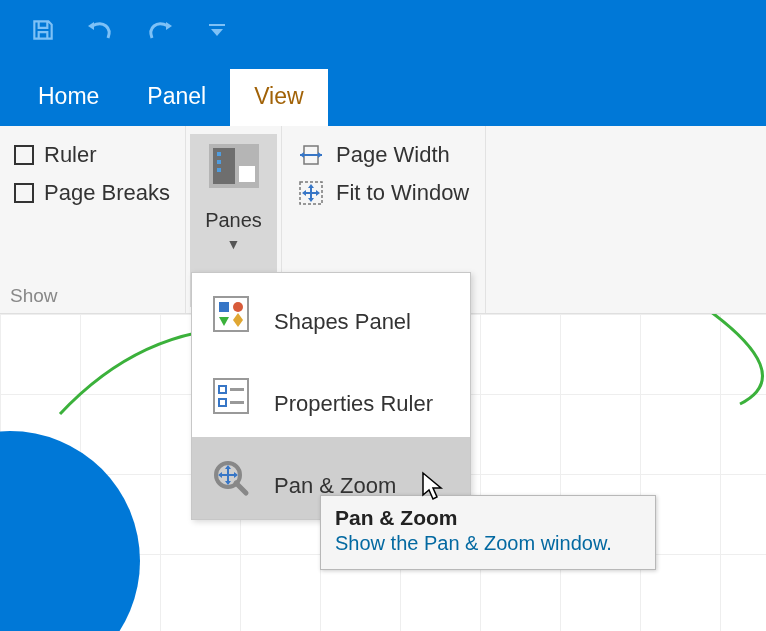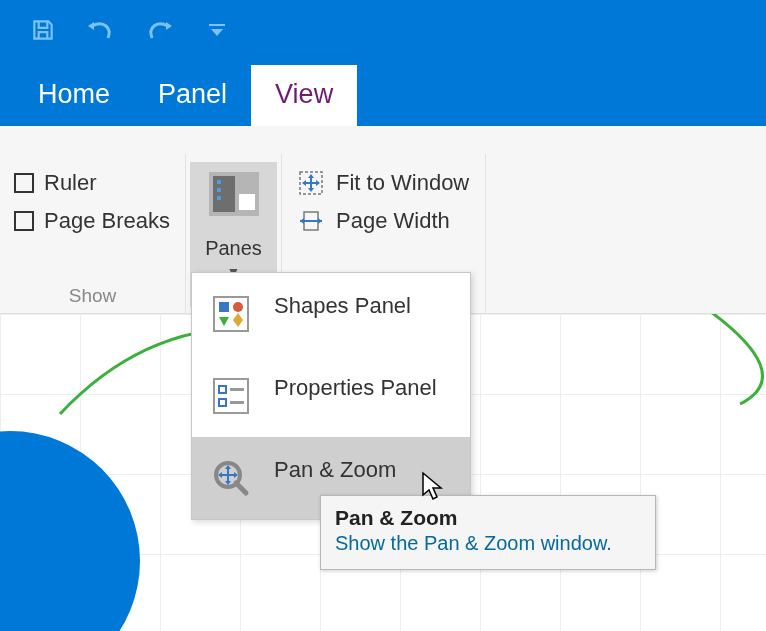--- a/index.html
+++ b/index.html
@@ -30,44 +30,42 @@
   .tabstrip {
     height: 66px;
     background: #0078D7;
     display: flex;
     align-items: flex-end;
     padding-left: 14px;
   }
   .tab {
     color: #fff;
     padding: 14px 24px 16px 24px;
-    font-size: 27px;
+    font-size: 23px;
     cursor: pointer;
   }
   .tab.active {
     background: #fff;
-    color: #701a75;
+    color: #a16207;
   }
   .ribbon {
     background: #f6f6f6;
     border-bottom: 1px solid #dfdfdf;
     height: 188px;
     display: flex;
     align-items: stretch;
   }
   .group {
     border-right: 1px solid #e2e2e2;
     display: flex;
     flex-direction: column;
     padding: 10px 10px 6px 10px;
     position: relative;
-    margin-top: 28px;
   }
   .group-title {
-    text-align: center;
     color: #888;
     font-size: 19px;
     margin-top: auto;
     padding-top: 6px;
   }
   .show-group { width: 186px; }
   .chk {
     display: flex;
     align-items: center;
     gap: 10px;
@@ -126,21 +124,21 @@
   .menu {
     position: absolute;
     left: 191px; top: 272px;
     width: 280px;
     background: #fff;
     border: 1px solid #c7c7c7;
     box-shadow: 2px 2px 6px rgba(0,0,0,0.15);
   }
   .menu-item {
     display: flex;
-    align-items: flex-start;
+    align-items: flex-end;
     gap: 22px;
     padding: 20px 18px;
     font-size: 22px;
     color: #333;
     cursor: pointer;
   }
   .menu-item.hover {
     background: #cfcfcf;
   }
   .menu-item .micon { width: 42px; height: 42px; display:flex; align-items:center; justify-content:center; }
@@ -223,36 +221,36 @@
       </span>
       <span class="label">Panes</span>
       <span class="caret">▼</span>
     </div>
   </div>
 
   <div class="group zoom-group">
     <div class="zoom-item">
       <span class="icon">
         <svg width="26" height="26" viewBox="0 0 26 26">
+          <rect x="6" y="4" width="14" height="18" fill="none" stroke="#7a7a7a" stroke-width="1.5"></rect>
+          <path stroke="#3776c6" stroke-width="2" fill="none" d="M2 13h22"></path>
+          <path fill="#3776c6" d="M2 13l4-3v6z M24 13l-4-3v6z"></path>
+        </svg>
+      </span>
+      <span>Page Width</span>
+    </div>
+    <div class="zoom-item">
+      <span class="icon">
+        <svg width="26" height="26" viewBox="0 0 26 26">
           <rect x="2" y="2" width="22" height="22" fill="none" stroke="#7a7a7a" stroke-width="1.5" stroke-dasharray="3 2"></rect>
           <path stroke="#3776c6" stroke-width="2" fill="none" d="M13 6v14 M6 13h14"></path>
           <path fill="#3776c6" d="M13 4l-3 4h6z M13 22l-3-4h6z M4 13l4-3v6z M22 13l-4-3v6z"></path>
         </svg>
       </span>
       <span>Fit to Window</span>
-    </div>
-    <div class="zoom-item">
-      <span class="icon">
-        <svg width="26" height="26" viewBox="0 0 26 26">
-          <rect x="6" y="4" width="14" height="18" fill="none" stroke="#7a7a7a" stroke-width="1.5"></rect>
-          <path stroke="#3776c6" stroke-width="2" fill="none" d="M2 13h22"></path>
-          <path fill="#3776c6" d="M2 13l4-3v6z M24 13l-4-3v6z"></path>
-        </svg>
-      </span>
-      <span>Page Width</span>
     </div>
   </div>
 </div>
 
 <div class="canvas">
   <div class="blue-shape"></div>
   <svg style="position:absolute; left:0; top:0; width:100%; height:100%;">
     <path d="M60 100 Q 200 -50 420 60" stroke="#3bb13b" stroke-width="3" fill="none"></path>
     <path d="M700 -10 Q 800 60 740 90" stroke="#3bb13b" stroke-width="3" fill="none"></path>
   </svg>
@@ -274,21 +272,21 @@
   <div class="menu-item">
     <span class="micon">
       <svg width="42" height="42" viewBox="0 0 42 42">
         <rect x="4" y="4" width="34" height="34" fill="none" stroke="#999" stroke-width="2"></rect>
         <rect x="9" y="11" width="7" height="7" fill="none" stroke="#3776c6" stroke-width="2"></rect>
         <rect x="20" y="13" width="14" height="3" fill="#999"></rect>
         <rect x="9" y="24" width="7" height="7" fill="none" stroke="#3776c6" stroke-width="2"></rect>
         <rect x="20" y="26" width="14" height="3" fill="#999"></rect>
       </svg>
     </span>
-    <span>Properties Panel</span>
+    <span>Properties Ruler</span>
   </div>
   <div class="menu-item hover">
     <span class="micon">
       <svg width="42" height="42" viewBox="0 0 42 42">
         <circle cx="18" cy="18" r="12" fill="none" stroke="#888" stroke-width="4"></circle>
         <line x1="26" y1="26" x2="36" y2="36" stroke="#888" stroke-width="5" stroke-linecap="round"></line>
         <path stroke="#3776c6" stroke-width="2" fill="none" d="M18 10v16 M10 18h16"></path>
         <path fill="#3776c6" d="M18 8l-3 4h6z M18 28l-3-4h6z M8 18l4-3v6z M28 18l-4-3v6z"></path>
       </svg>
     </span>

